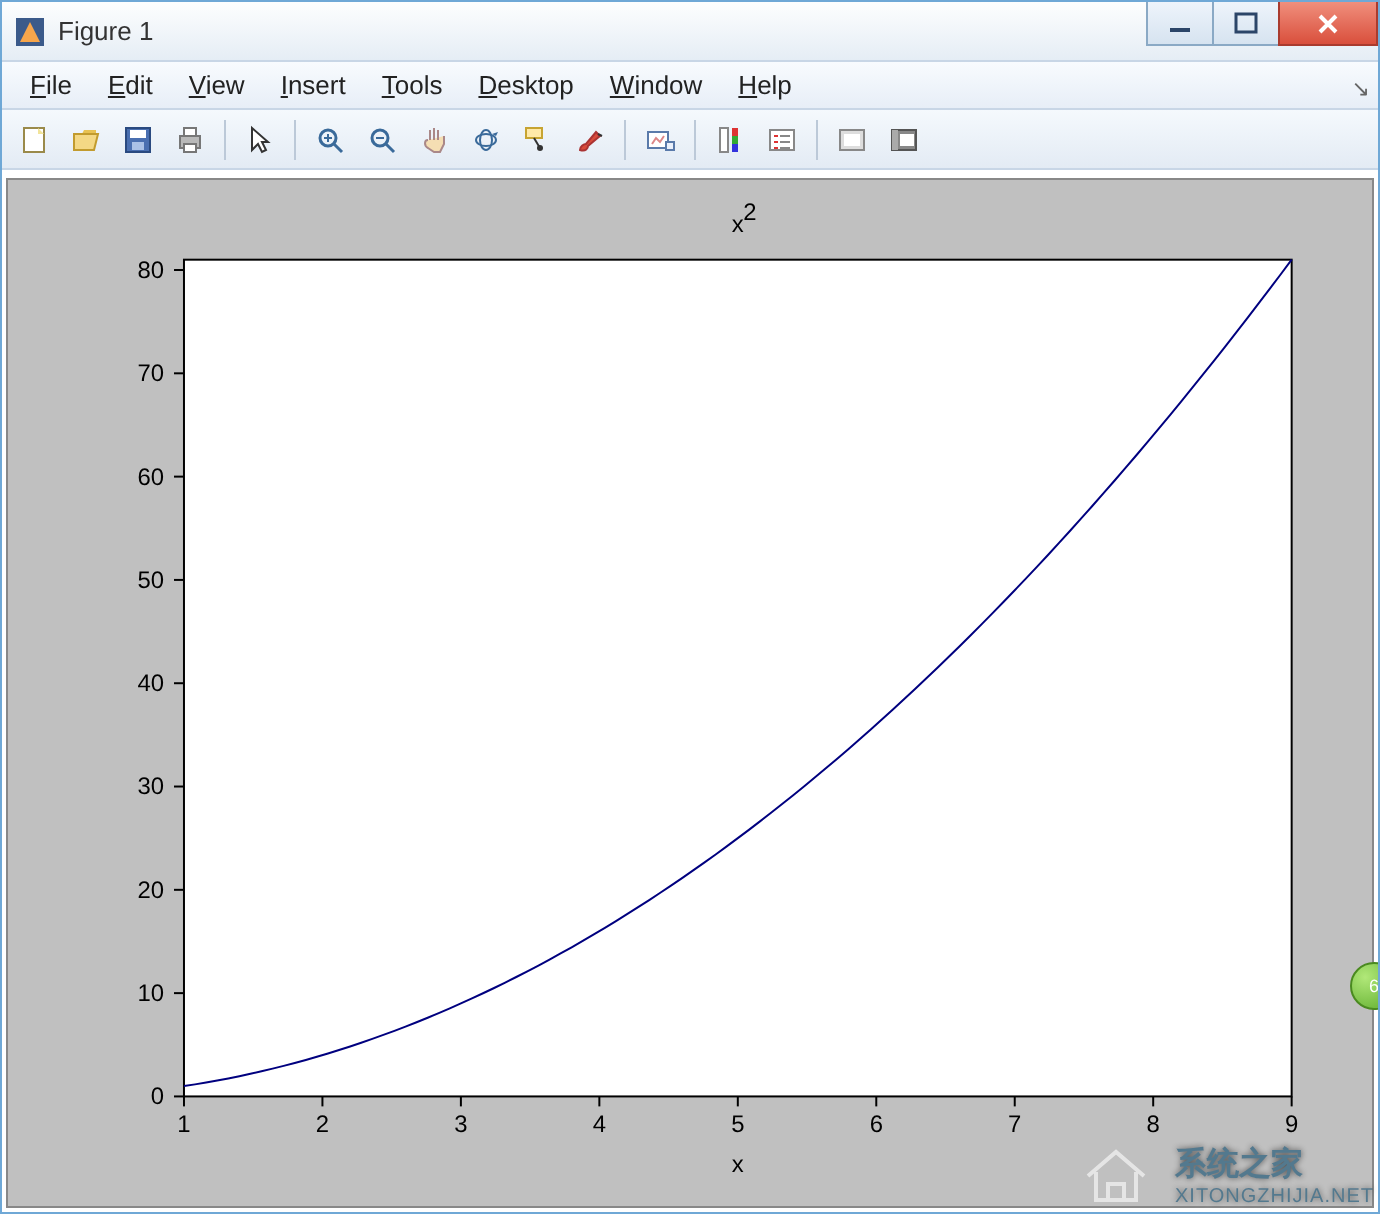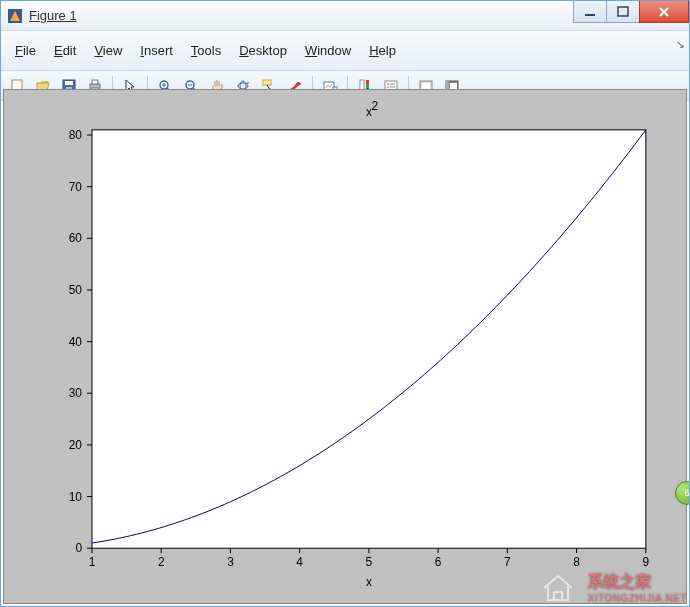--- a/index.html
+++ b/index.html
@@ -1,37 +1,37 @@
 <!DOCTYPE html>
 <html><head>
 <meta charset="utf-8">
 <style>
   * { box-sizing: border-box; }
   html, body { margin: 0; padding: 0; font-family: "Segoe UI", Tahoma, sans-serif; font-size: 13px; }
   body { background: #d6d6d6; }
   .window { width: 690px; height: 607px; background: #fff; border: 1px solid #6fa8d6; position: relative; overflow: hidden; }
   .titlebar { height: 30px; background: linear-gradient(#fdfefe, #e5edf5); border-bottom: 1px solid #c8d6e6; display: flex; align-items: center; padding: 0 0 0 6px; }
   .titlebar .appicon { width: 16px; height: 16px; margin-right: 6px; display: inline-flex; align-items: center; justify-content: center; }
-  .titlebar .title { color: #333; text-decoration: underline; }
+  .titlebar .title { color: #333; }
   .winbtns { margin-left: auto; display: flex; height: 100%; }
   .winbtn { width: 34px; height: 22px; border: 1px solid #8aa9c5; border-top: none; background: linear-gradient(#eef4fb, #d6e3f0); display: flex; align-items: center; justify-content: center; margin-left: -1px; cursor: default; }
   .winbtn.close { width: 50px; background: linear-gradient(#f08f7d, #d94f3c); border-color: #a93b2e; }
   .winbtn svg { display: block; }
-  .menubar { height: 40px; background: linear-gradient(#f8fbfe, #e7eef7); border-bottom: 1px solid #c8d6e6; display: flex; align-items: center; padding: 0 6px; gap: 2px; position: relative; }
+  .menubar { height: 24px; background: linear-gradient(#f8fbfe, #e7eef7); border-bottom: 1px solid #c8d6e6; display: flex; align-items: center; padding: 0 6px; gap: 2px; position: relative; }
   .menuitem { padding: 2px 8px; color: #222; cursor: default; }
   .menuitem .ul { text-decoration: underline; }
   .menubar .dock { position: absolute; right: 4px; top: 7px; color: #666; font-size: 11px; }
   .toolbar { height: 30px; background: linear-gradient(#f5f9fd, #e3ebf4); border-bottom: 1px solid #c8d6e6; display: flex; align-items: center; padding: 0 4px; gap: 2px; }
   .tbtn { width: 24px; height: 24px; border: 1px solid transparent; border-radius: 2px; display: flex; align-items: center; justify-content: center; cursor: default; }
   .sep { width: 1px; height: 20px; background: #bcc9d8; margin: 0 3px; }
   .figarea { position: absolute; left: 2px; right: 2px; top: 88px; bottom: 2px; background: #c0c0c0; border: 1px solid #888; }
   .chartwrap { position: absolute; left: 0; right: 0; top: 0; bottom: 0; }
   svg.chart { width: 100%; height: 100%; display: block; }
   .axis-text { font-family: Arial, sans-serif; font-size: 12px; fill: #000; }
-  .watermark { position: absolute; right: 2px; bottom: 2px; opacity: .6; display: flex; align-items: center; gap: 12px; color: #ef4444; text-shadow: 0 0 3px #000; font-size: 12px; pointer-events: none; }
+  .watermark { position: absolute; right: 2px; bottom: 2px; opacity: .6; display: flex; align-items: center; gap: 12px; color: #0c4a6e; text-shadow: 0 0 3px #000; font-size: 12px; pointer-events: none; }
   .greenblob { position: absolute; right: -10px; top: 480px; width: 24px; height: 24px; border-radius: 50%; background: radial-gradient(circle at 30% 30%, #b1e879, #5cab2a); border: 1px solid #4a8a20; font-size: 9px; color: #fff; display:flex; align-items:center; justify-content:center; }
 </style>
 </head>
 <body>
 
 <div class="window">
 
   <div class="titlebar">
     <span class="appicon">
       <svg width="16" height="16" viewBox="0 0 16 16">

